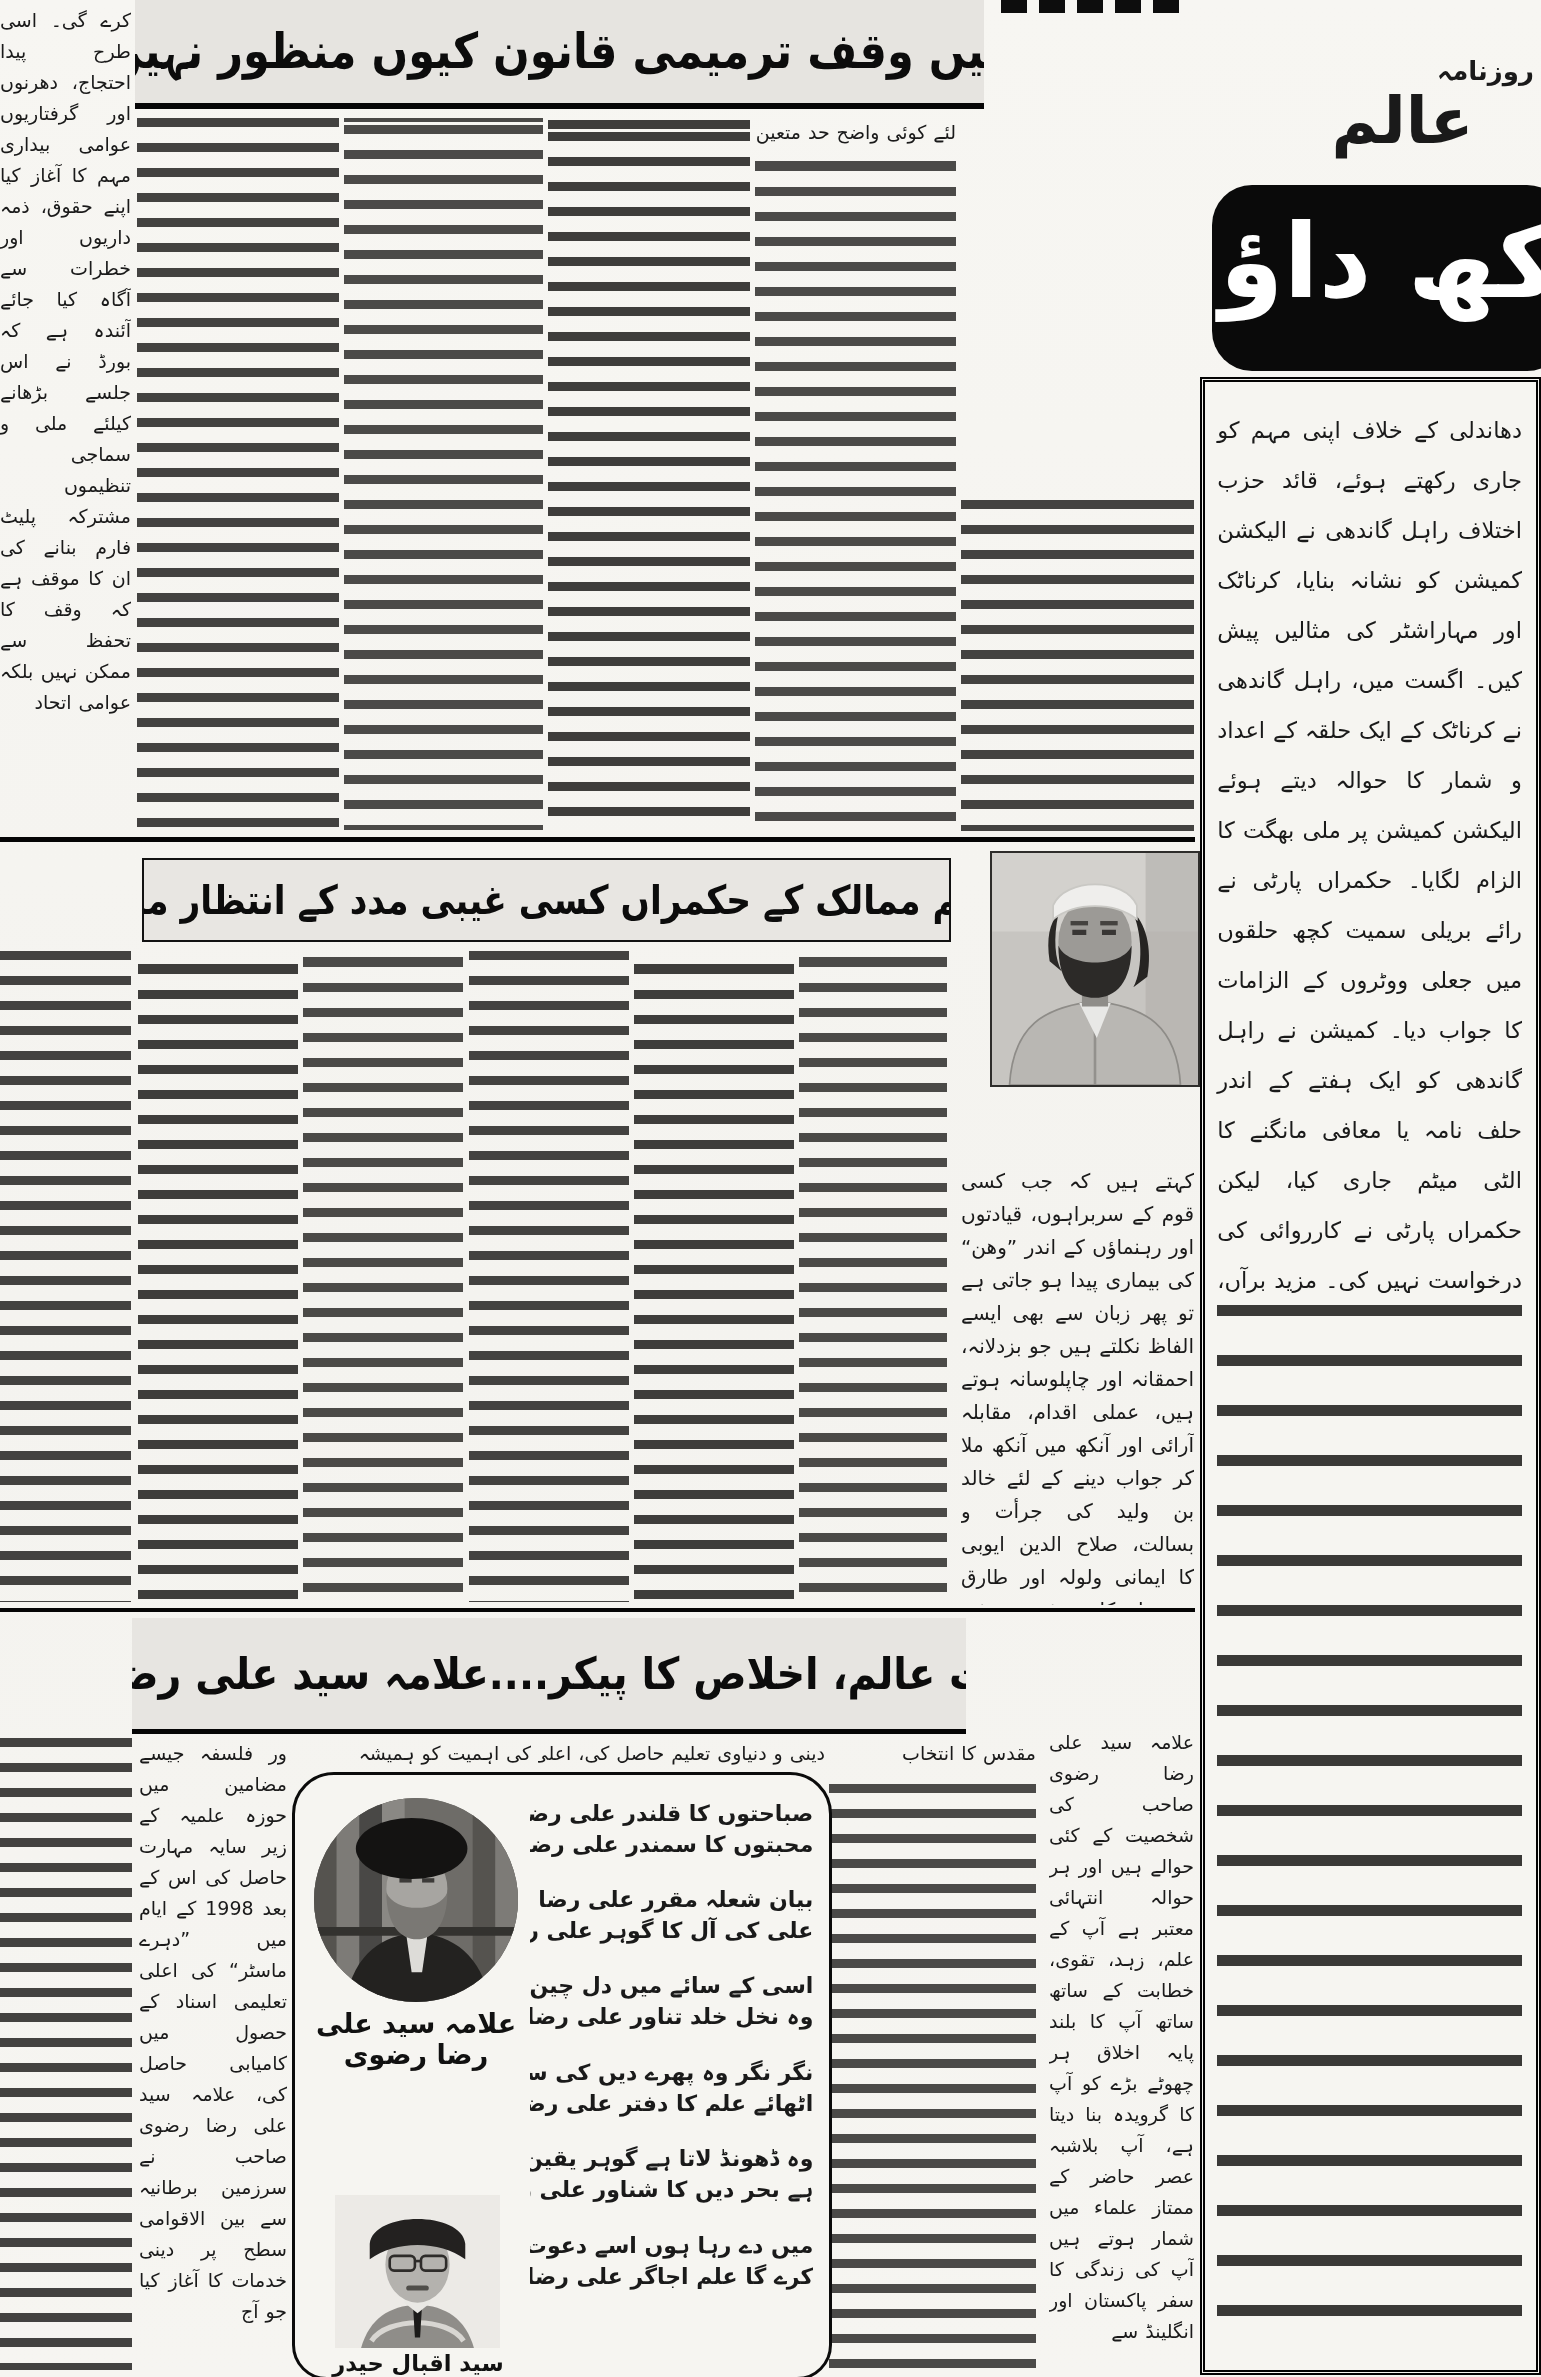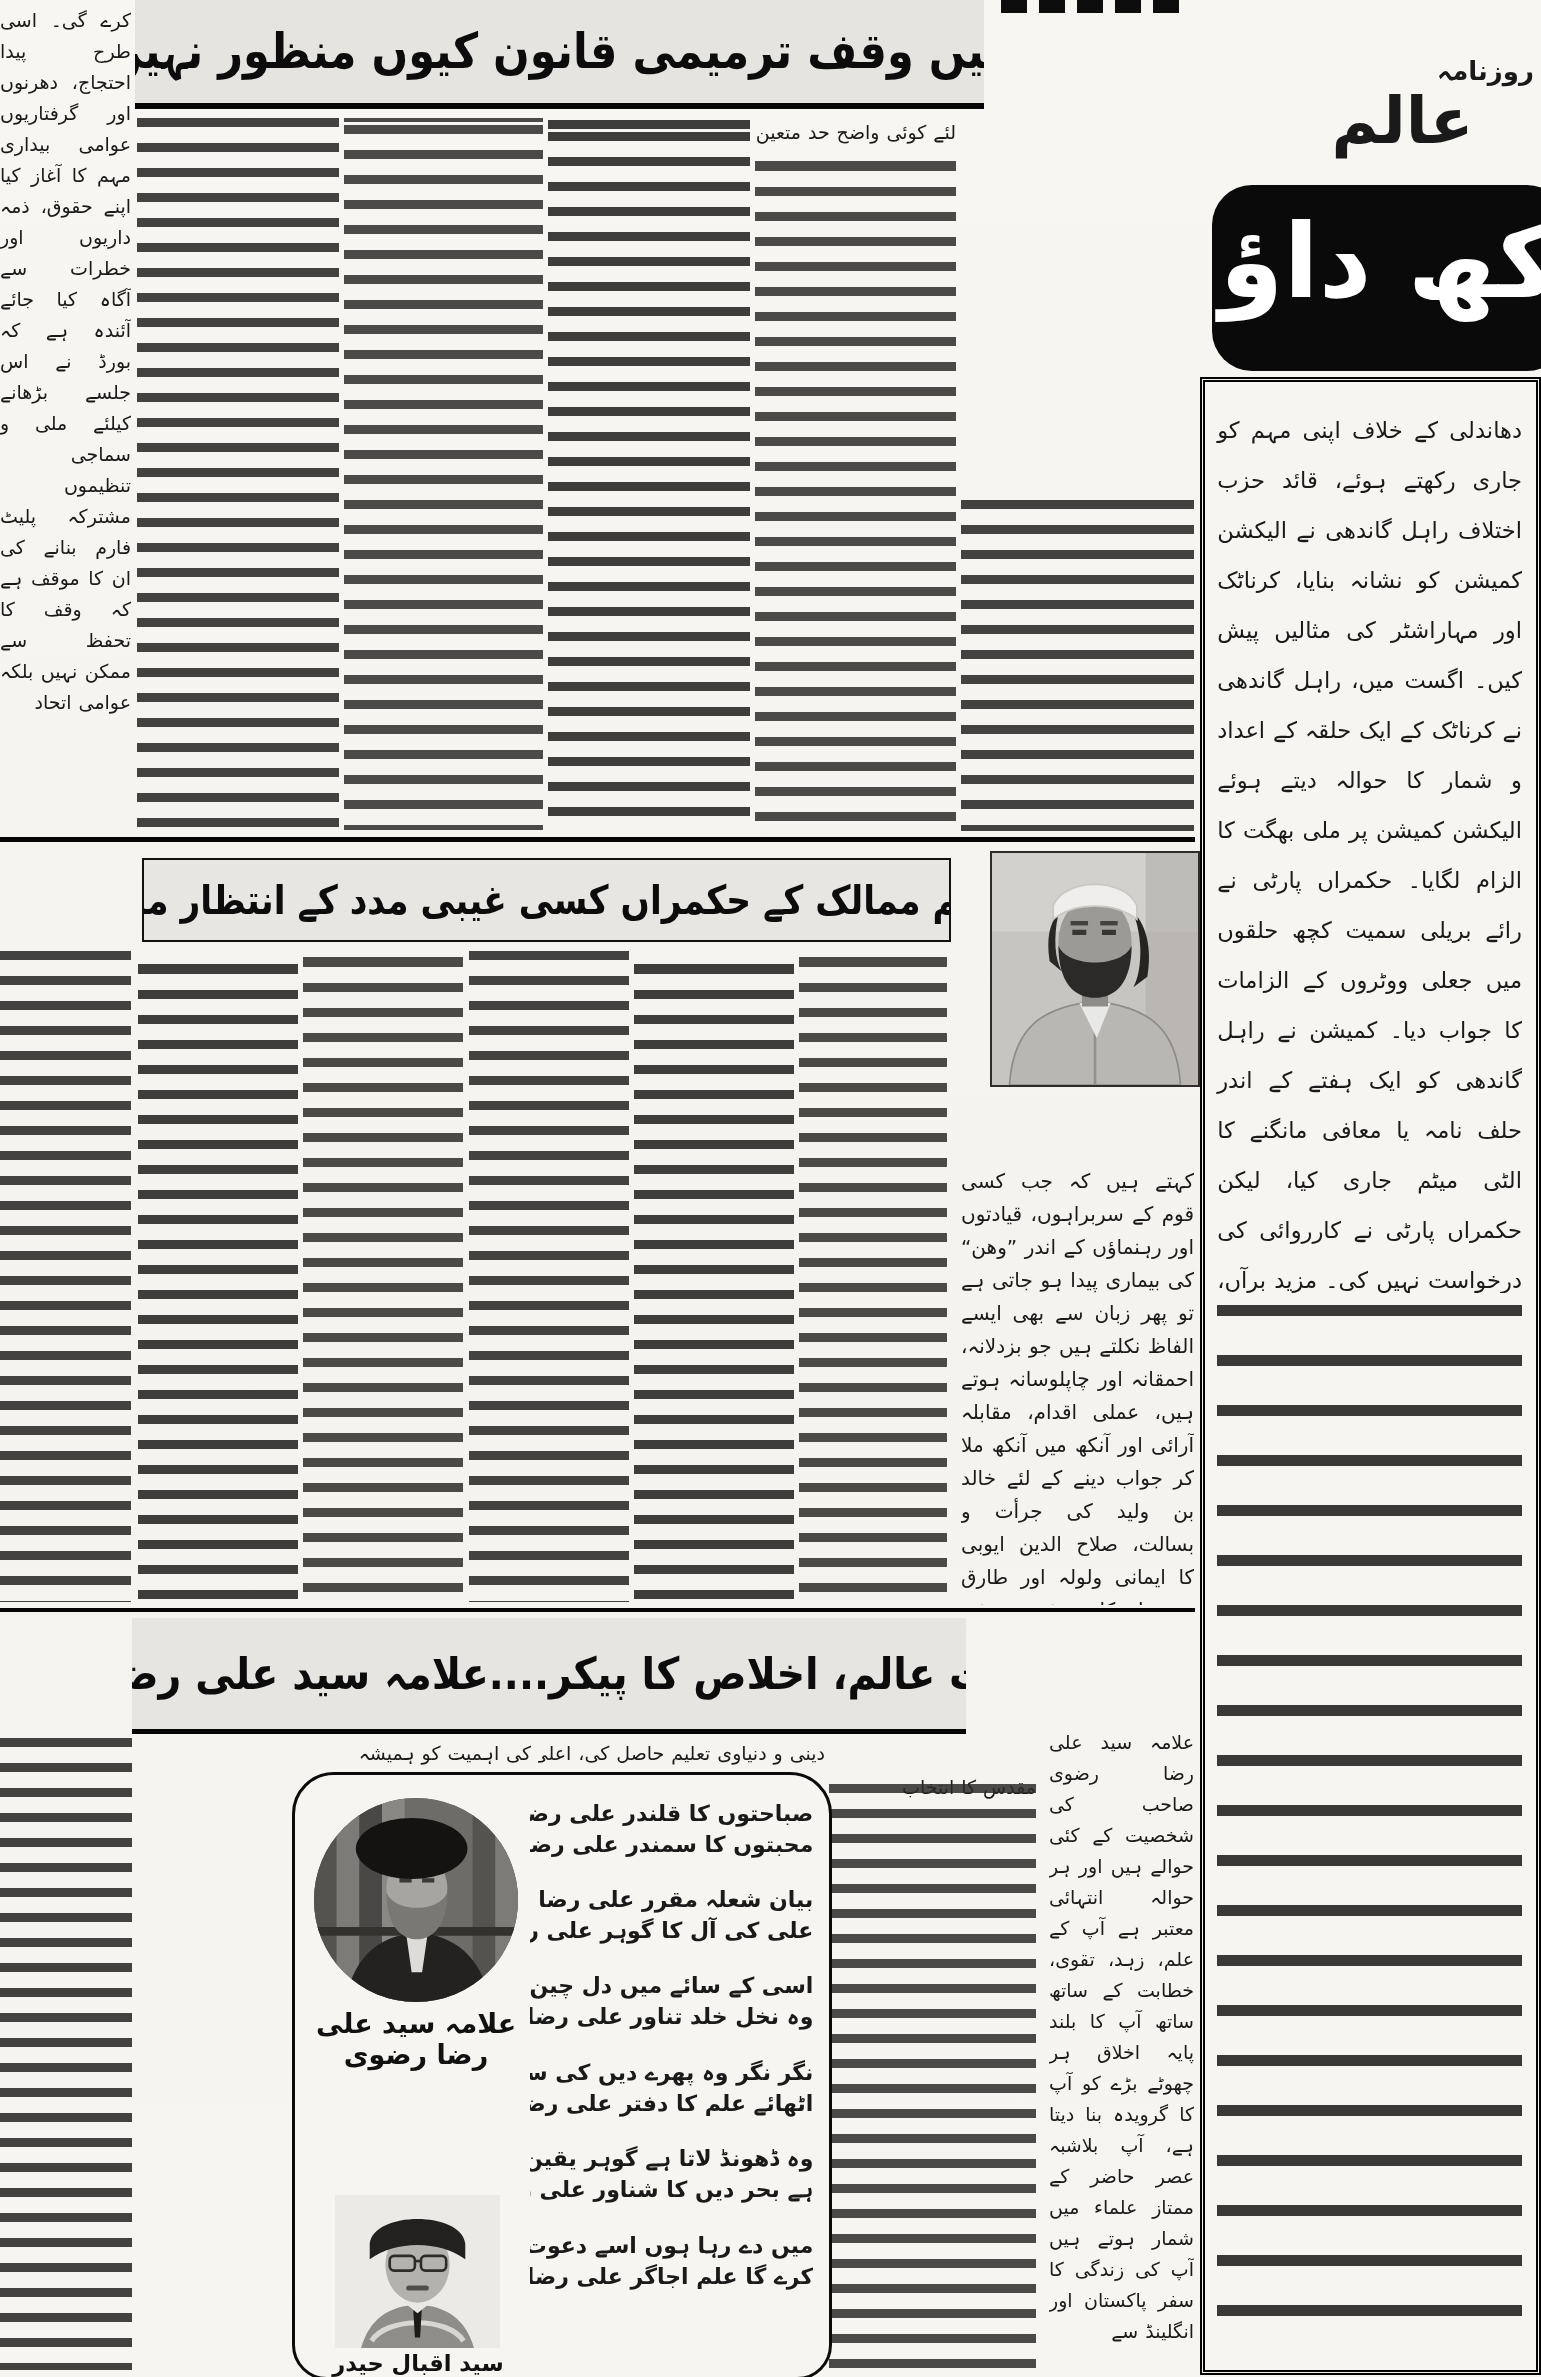--- a/index.html
+++ b/index.html
@@ -109,24 +109,25 @@
 
   <div class="abs headline-box" style="left:132px; top:1618px; width:834px; height:111px; background:#e7e5e1; border-bottom:5.2px solid #050505;">
     <div class="headline-text urdu" style="font-size:44px; transform:scaleX(.9);">ہمہ جہت عالم، اخلاص کا پیکر....علامہ سید علی رضا رضوی</div>
   </div>
 
   <div class="abs urdu body-text" style="left:1049px; top:1708px; width:145px; height:745px;margin-top:19px;">علامہ سید علی رضا رضوی صاحب کی شخصیت کے کئی حوالے ہیں اور ہر حوالہ انتہائی معتبر ہے آپ کے علم، زہد، تقوی، خطابت کے ساتھ ساتھ آپ کا بلند پایہ اخلاق ہر چھوٹے بڑے کو آپ کا گرویدہ بنا دیتا ہے، آپ بلاشبہ عصر حاضر کے ممتاز علماء میں شمار ہوتے ہیں آپ کی زندگی کا سفر پاکستان اور انگلینڈ سے</div>
 
   <div class="abs urdu body-text" style="left:538px; top:1738px; width:287px; height:31px; white-space:nowrap;">دینی و دنیاوی تعلیم حاصل کی، اعلی دینی تعلیم کے</div>
   <div class="abs urdu body-text" style="left:296px; top:1738px; width:235px; height:31px; white-space:nowrap;">کی اہمیت کو ہمیشہ</div>
 
-  <div class="abs urdu body-text" style="left:829px; top:1738px; width:207px; height:33px; white-space:nowrap;margin-top:34px;">مقدس کا انتخاب</div>
+  <div class="abs urdu body-text" style="left:829px; top:1738px; width:207px; height:33px; white-space:nowrap;">مقدس کا انتخاب</div>
   <div class="abs fill f2" style="left:829px; top:1777px; width:207px; height:594px;"></div>
 
   <div class="abs fill" style="left:0; top:1738px; width:132px; height:632px;"></div>
+  <div class="abs urdu body-text" style="left:139px; top:1738px; width:148px; height:632px;">ور فلسفہ جیسے مضامین میں حوزہ علمیہ کے زیر سایہ مہارت حاصل کی اس کے بعد 1998 کے ایام میں ”دہرے ماسٹر“ کی اعلی تعلیمی اسناد کے حصول میں کامیابی حاصل کی، علامہ سید علی رضا رضوی صاحب نے سرزمین برطانیہ سے بین الاقوامی سطح پر دینی خدمات کا آغاز کیا جو آج</div>
 
   <div class="abs" style="left:292px; top:1772px; width:534px; height:602px; border:3.5px solid #0b0b0b; border-radius:42px 42px 35px 35px; background:#f6f5f1; overflow:hidden;">
 
     <div class="abs urdu" style="right:15.7px; top:22.6px; width:283px;">
       <div class="couplet">
         <div class="poem-line">صباحتوں کا قلندر علی رضا رضوی</div>
         <div class="poem-line">محبتوں کا سمندر علی رضا رضوی</div>
       </div>
       <div class="couplet">
         <div class="poem-line">بیان شعلہ مقرر علی رضا رضوی</div>

